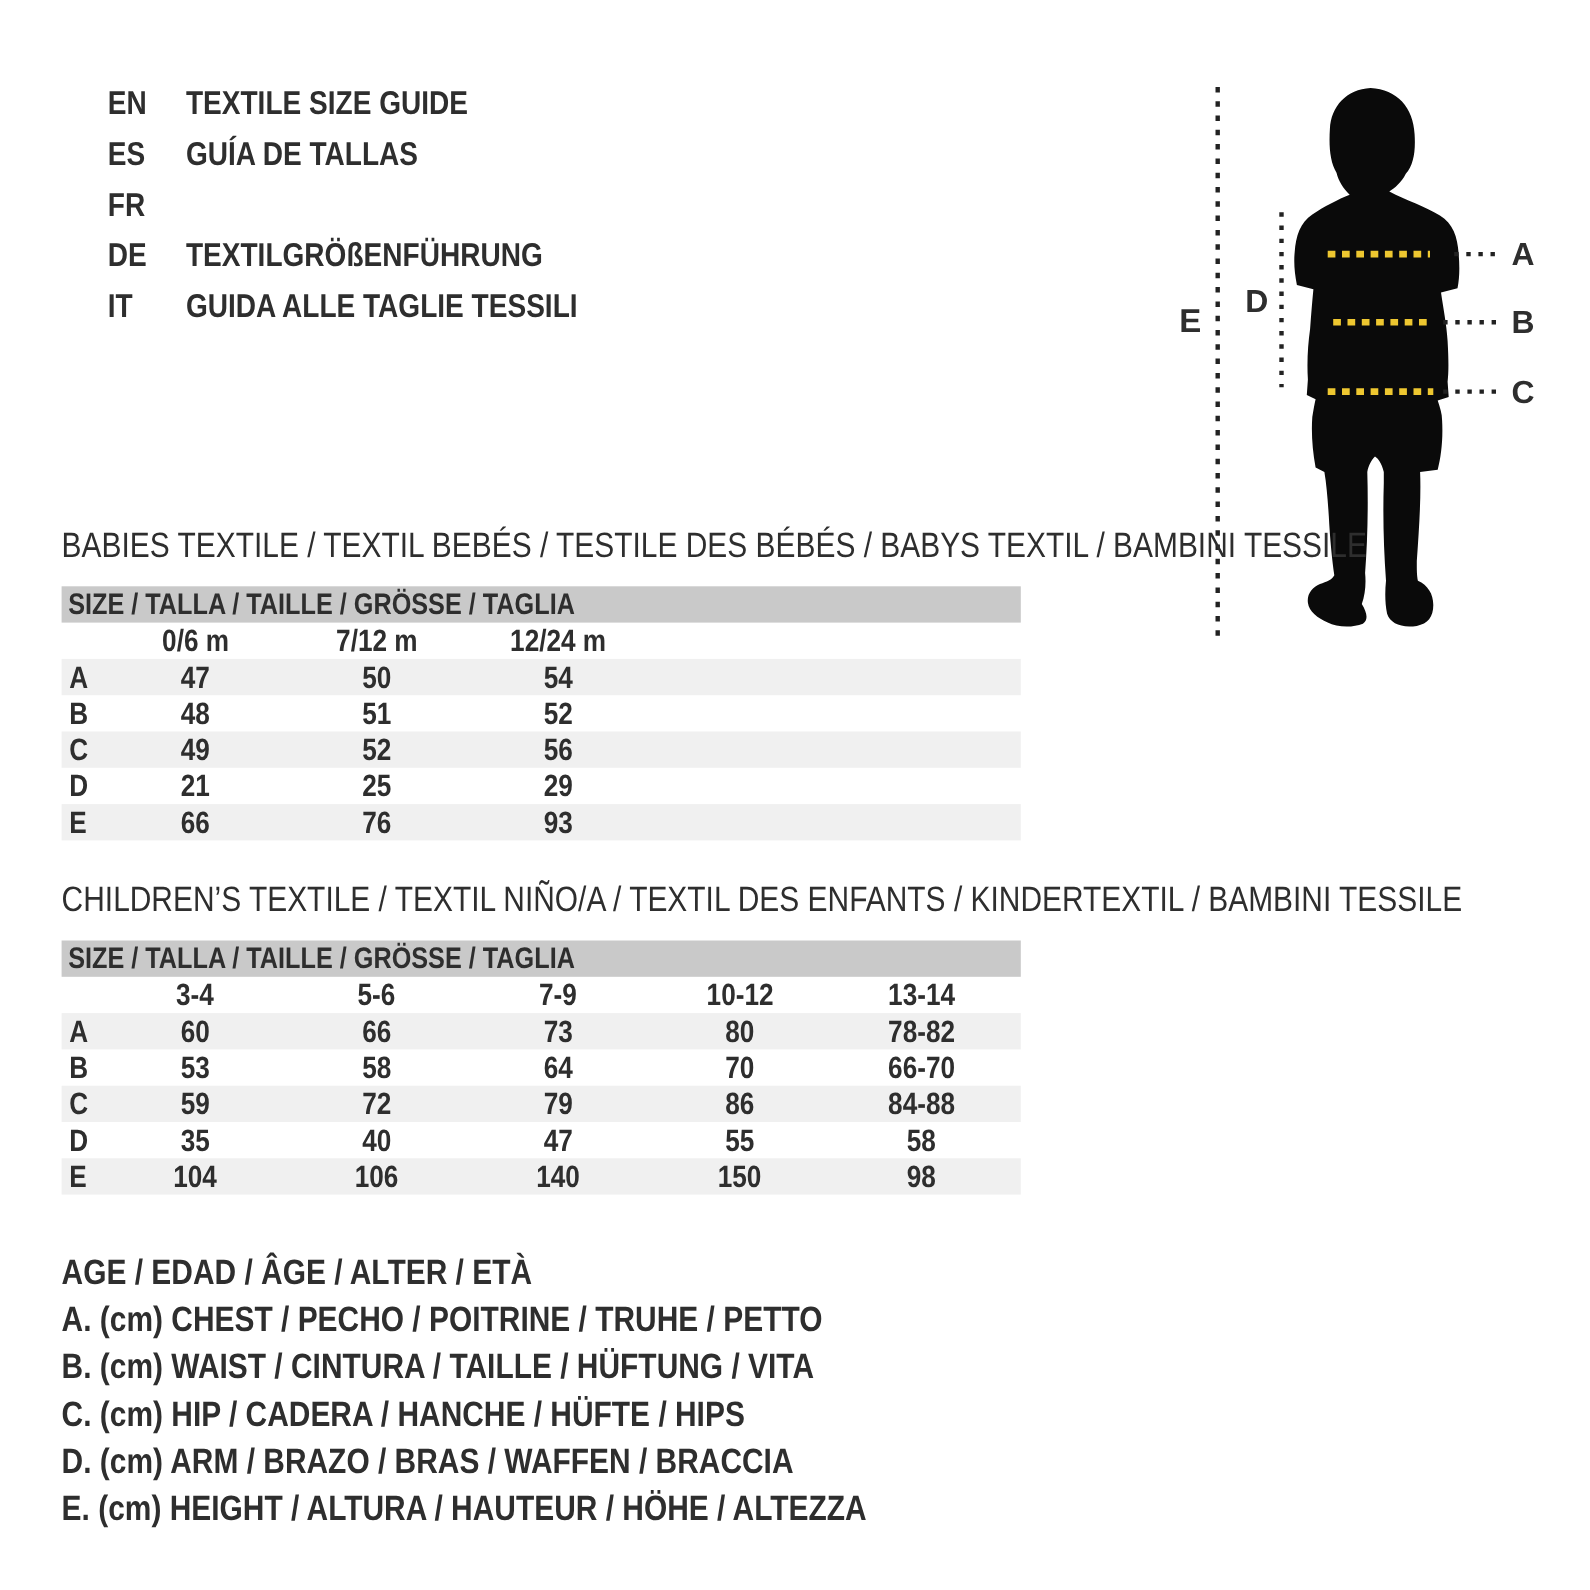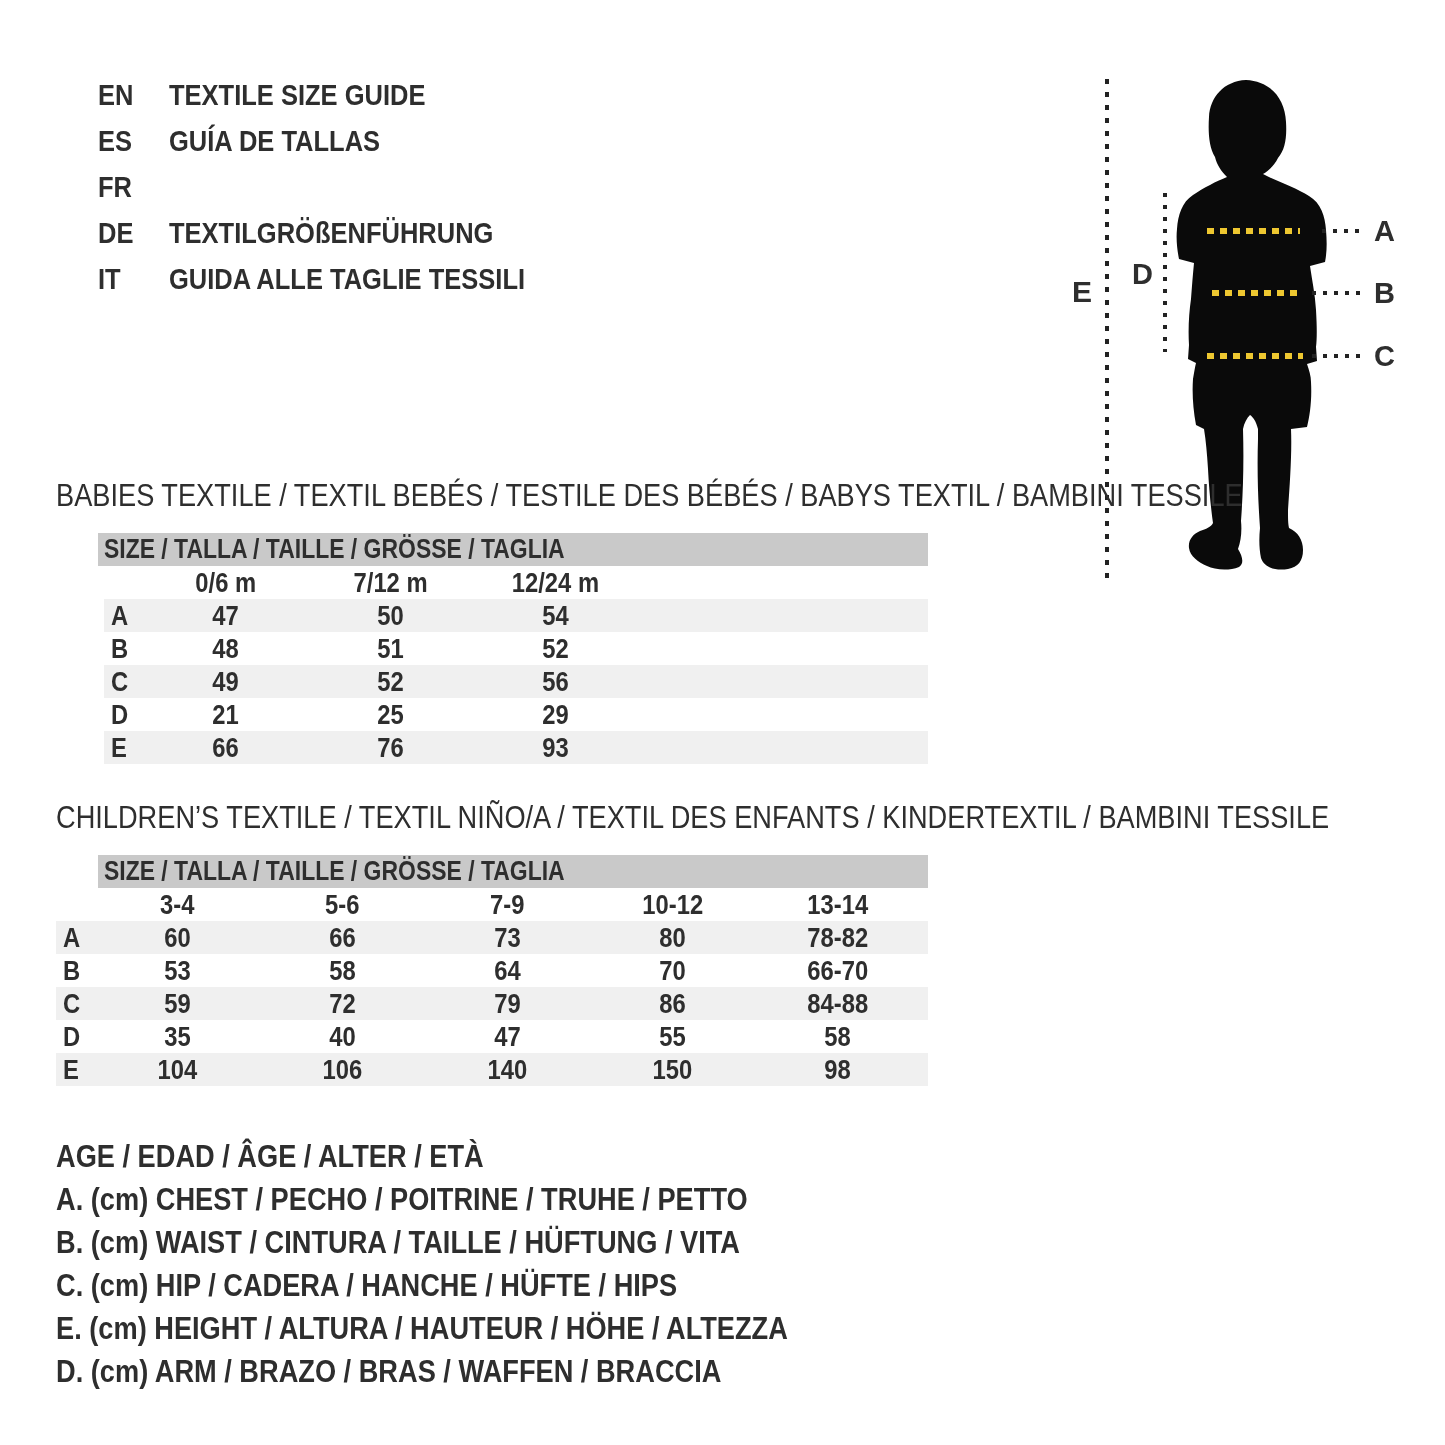--- a/index.html
+++ b/index.html
@@ -17,24 +17,24 @@
   .lang-row .code{width:71px;flex:0 0 71px;}
 
   
   .figure-svg{position:absolute;left:1060px;top:70px;width:385px;height:520px;}
 
   
   .sec-title{position:absolute;left:56px;height:33px;line-height:33px;font-size:32px;font-weight:400;white-space:nowrap;}
 
   
   .size-table{position:absolute;left:56px;width:872px;}
-  .bar{height:33px;line-height:33px;background:#c9c9c9;font-size:27px;font-weight:700;margin-left:42px;}
+  .bar{height:33px;line-height:33px;background:#c9c9c9;font-size:27px;font-weight:700;}
   .bar .cond{padding-left:7px;}
   .trow{display:grid;height:33px;line-height:33px;font-size:28px;font-weight:700;}
-  .t-babies .trow{grid-template-columns:39px 165px 165px 165px 1fr;margin-left:48px;}
+  .t-babies .trow{grid-template-columns:39px 165px 165px 165px 1fr;}
   .t-children .trow{grid-template-columns:39px 165px 165px 165px 165px 165px 1fr;}
   .trow .lbl{text-align:left;padding-left:7px;}
   .trow .val{text-align:center;}
   .trow.alt{background:#f0f0f0;}
 
   
   .legend{position:absolute;left:56px;top:1135px;}
   .legend-line{height:43px;line-height:43px;font-size:32px;font-weight:700;white-space:nowrap;}
 </style>
 </head>
@@ -246,17 +246,17 @@
       <span class="val"><span class="condc">98</span></span>
       <span></span>
     </div>
   </div>
 
   <section class="legend">
     <div class="legend-line"><span class="cond">AGE / EDAD / ÂGE / ALTER / ETÀ</span></div>
     <div class="legend-line"><span class="cond">A. (cm) CHEST / PECHO / POITRINE / TRUHE / PETTO</span></div>
     <div class="legend-line"><span class="cond">B. (cm) WAIST / CINTURA / TAILLE / HÜFTUNG / VITA</span></div>
     <div class="legend-line"><span class="cond">C. (cm) HIP / CADERA / HANCHE / HÜFTE / HIPS</span></div>
+    <div class="legend-line"><span class="cond">D. (cm) ARM / BRAZO / BRAS / WAFFEN / BRACCIA</span></div>
     <div class="legend-line"><span class="cond">E. (cm) HEIGHT / ALTURA / HAUTEUR / HÖHE / ALTEZZA</span></div>
-    <div class="legend-line"><span class="cond">D. (cm) ARM / BRAZO / BRAS / WAFFEN / BRACCIA</span></div>
   </section>
 
 </div>
 
 </body></html>

